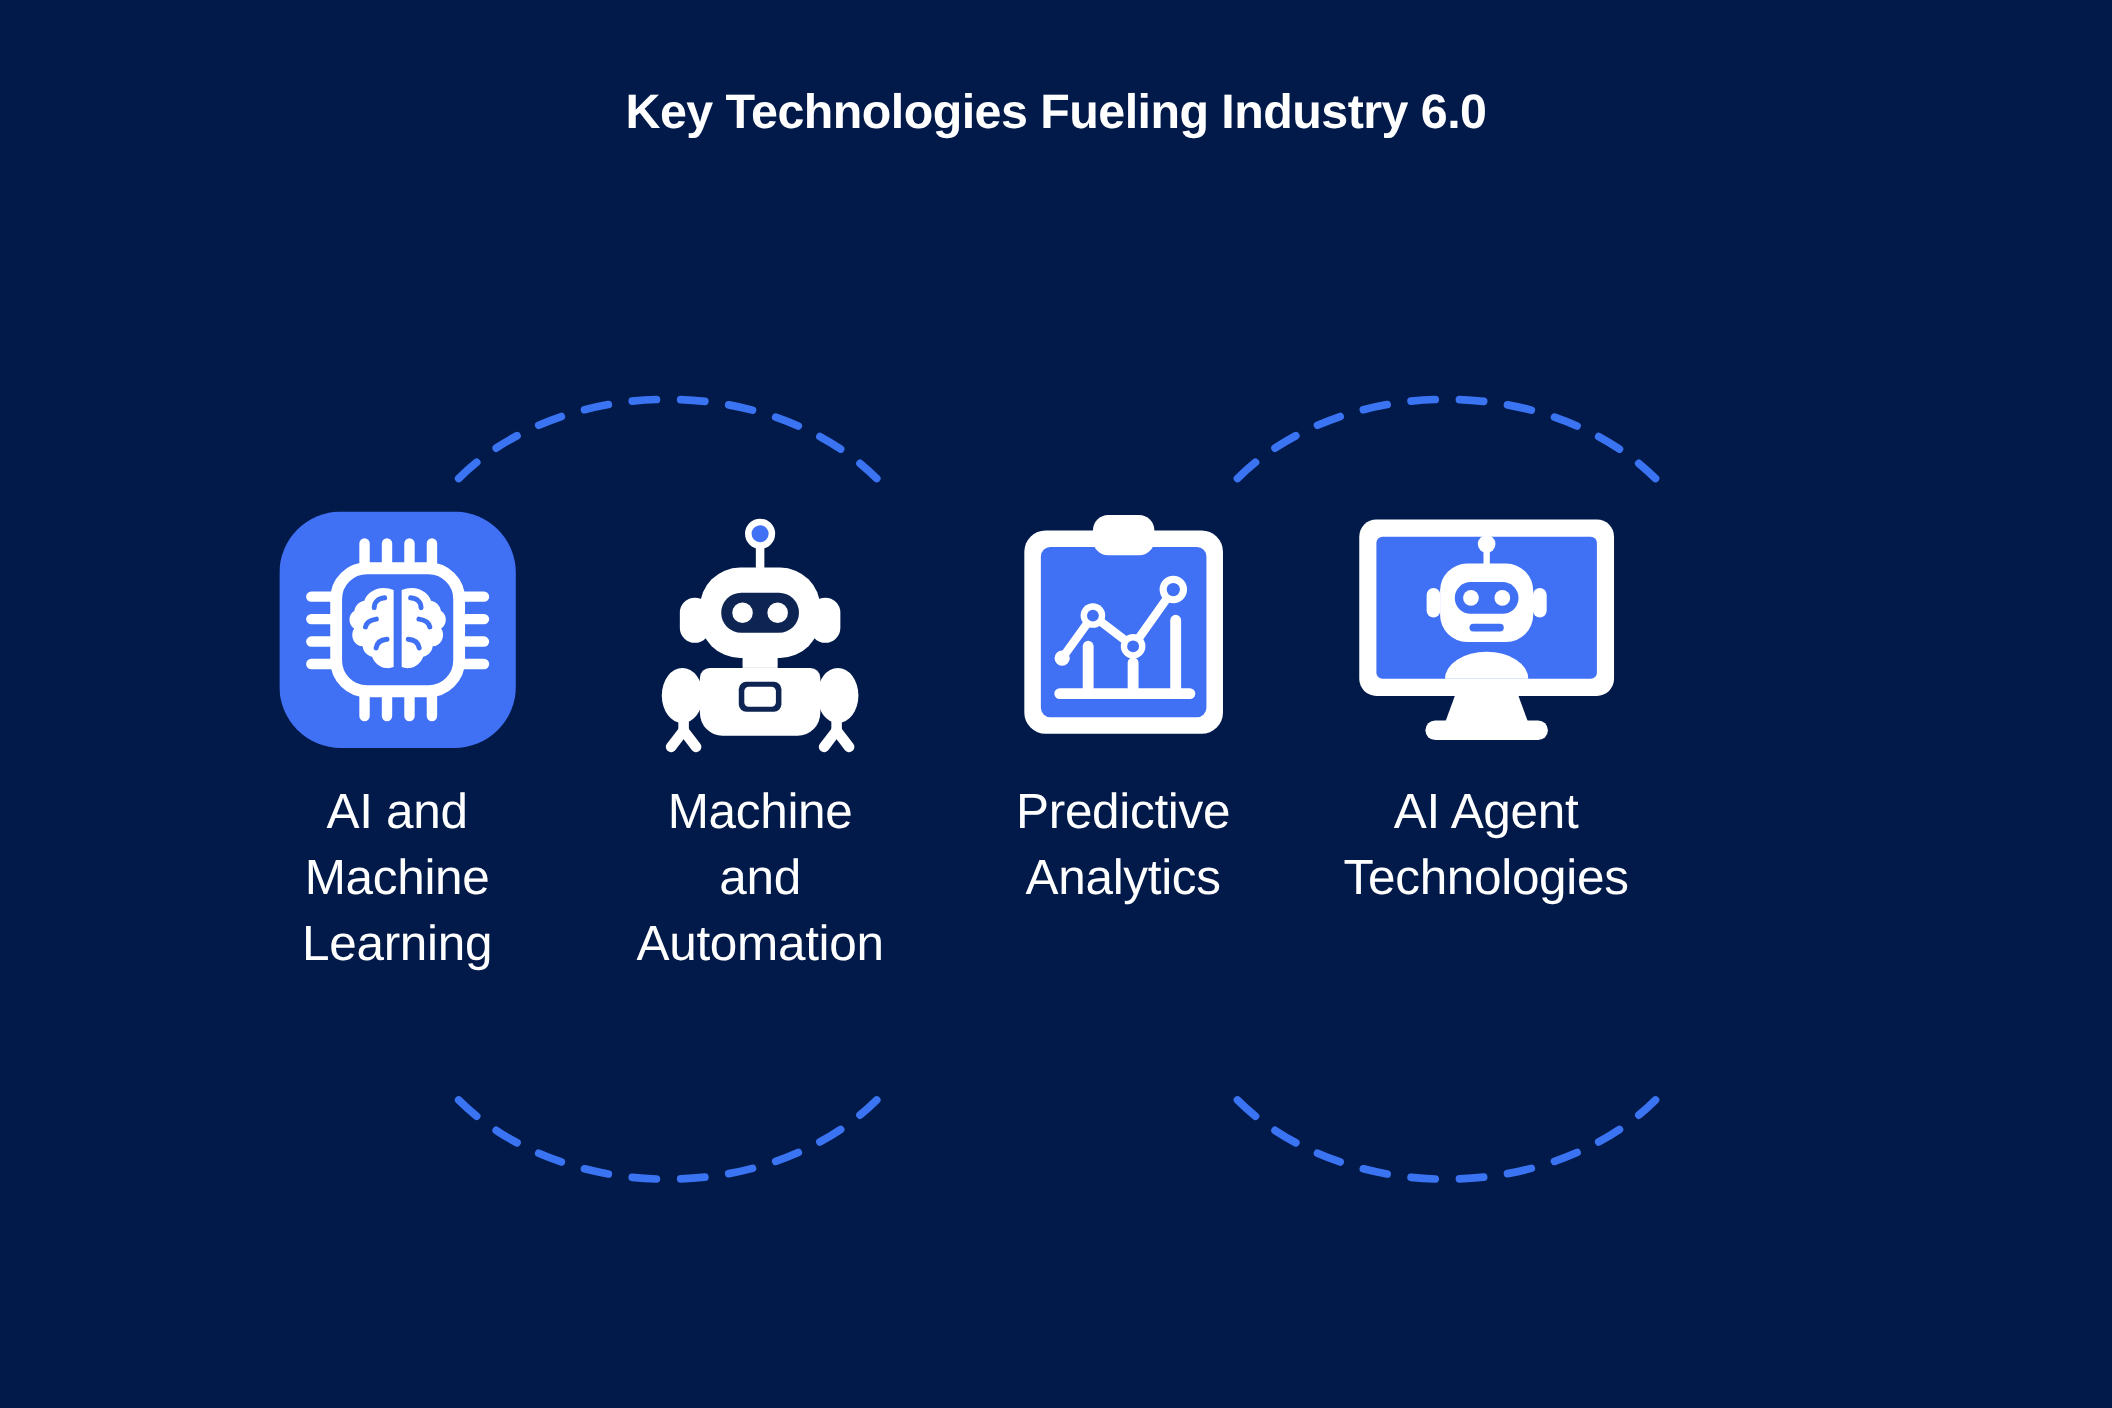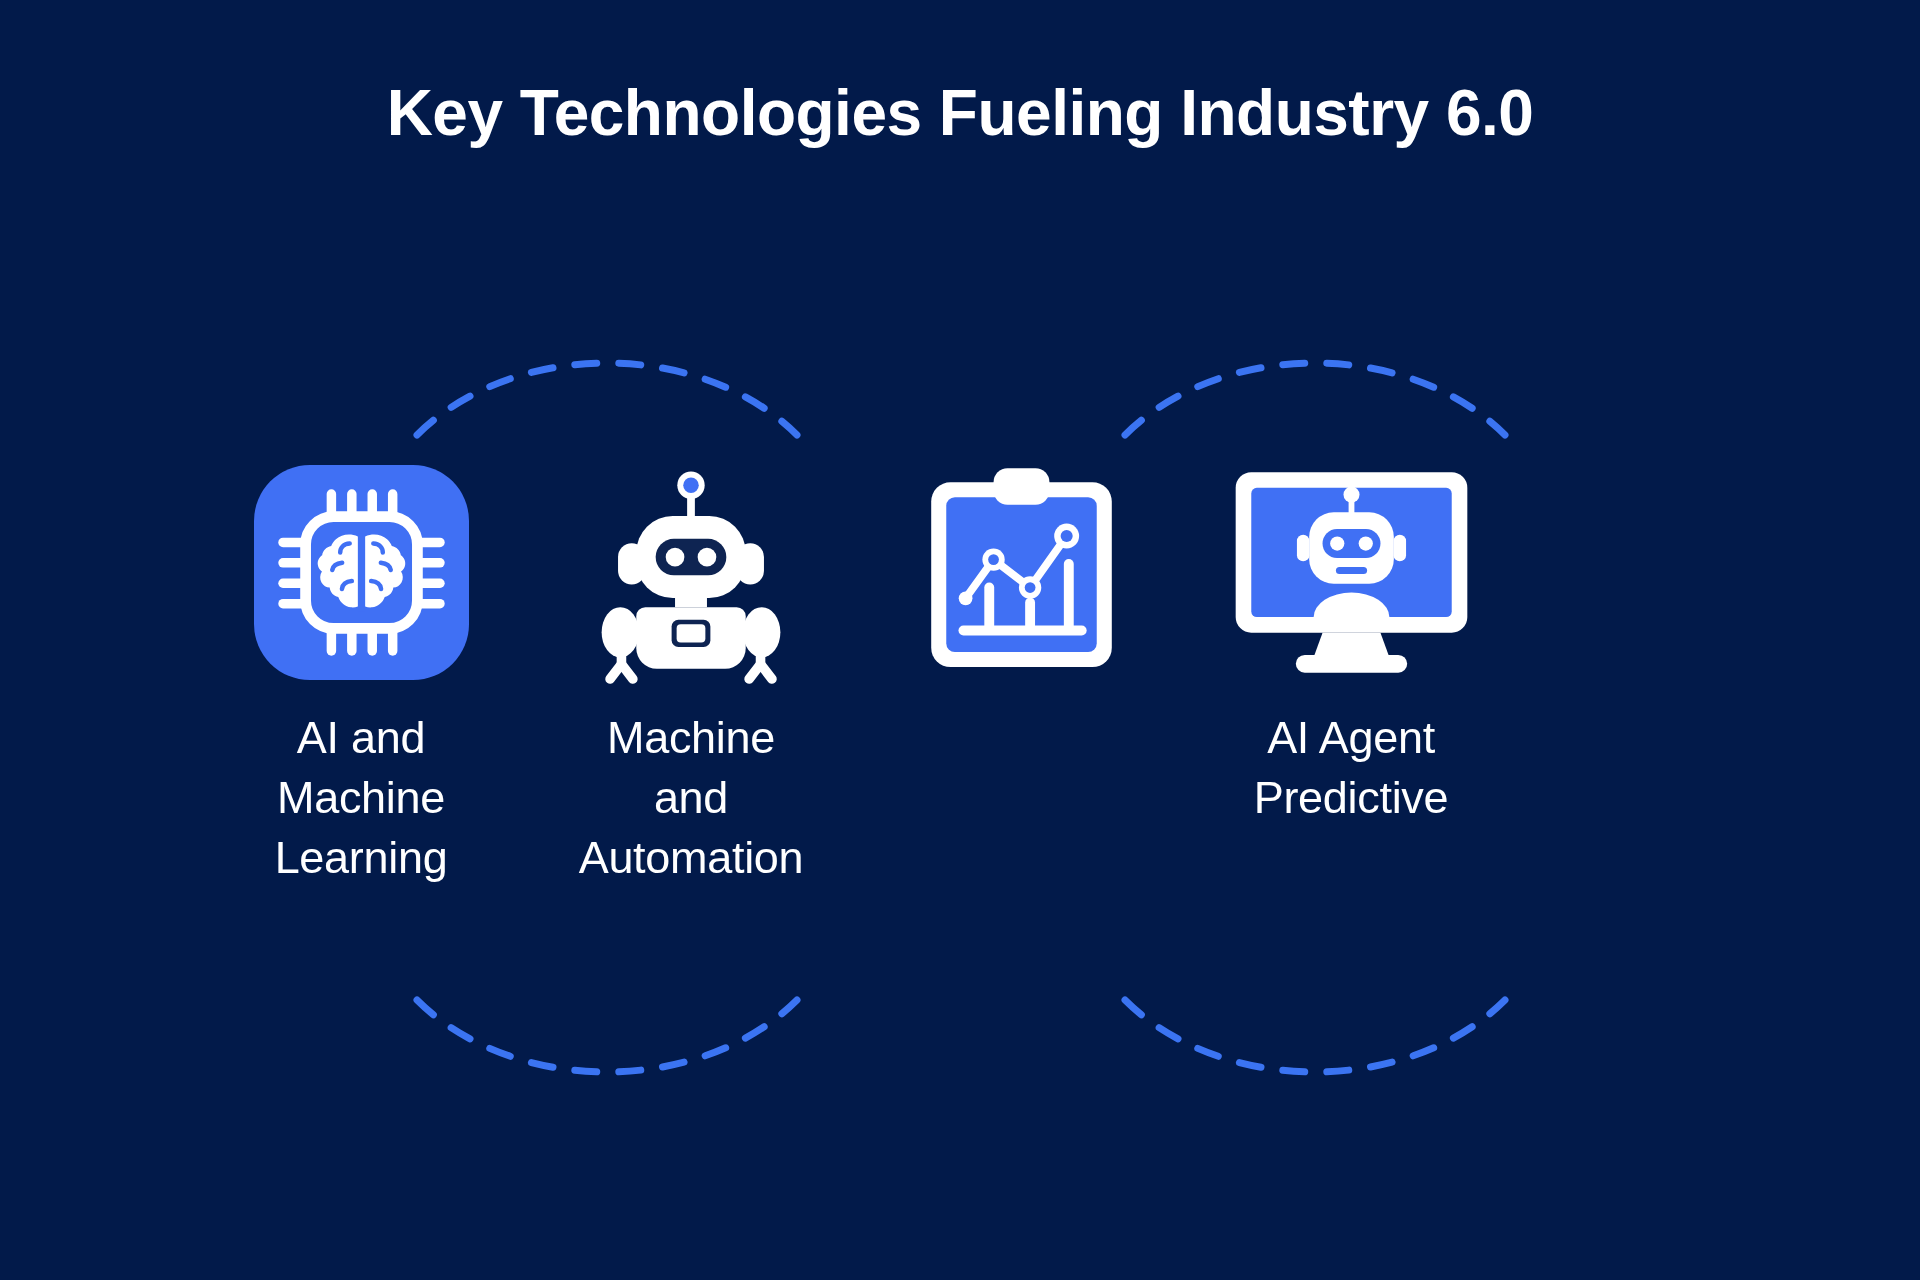--- a/index.html
+++ b/index.html
@@ -17,21 +17,21 @@
   }
 
   
   .title {
     position: absolute;
     top: 78px;
     left: 0;
     width: 1920px;
     text-align: center;
     color: #ffffff;
-    font-size: 64px;
+    font-size: 44px;
     font-weight: 700;
     letter-spacing: -0.5px;
     line-height: 1.1;
     white-space: nowrap;
   }
 
   
   .arcs {
     position: absolute;
     inset: 0;
@@ -198,20 +198,22 @@
           <polyline points="20,62 33,44 50,57 67,33" fill="none" stroke="#ffffff" stroke-width="3.6" stroke-linecap="round" stroke-linejoin="round"></polyline>
           <circle cx="20" cy="62" r="3.2" fill="#ffffff"></circle>
           <circle cx="33" cy="44" r="5.2" fill="#ffffff"></circle>
           <circle cx="33" cy="44" r="2.5" fill="#4070f4"></circle>
           <circle cx="50" cy="57" r="5.2" fill="#ffffff"></circle>
           <circle cx="50" cy="57" r="2.5" fill="#4070f4"></circle>
           <circle cx="67" cy="33" r="5.8" fill="#ffffff"></circle>
           <circle cx="67" cy="33" r="2.8" fill="#4070f4"></circle>
         </svg>
       </div>
+      <div class="label">Predictive
+Analytics</div>
     </div>
 
     <div class="col">
       <div class="icon-slot">
         <svg width="245" height="215" viewBox="0 0 110 96">
 
           <rect x="3" y="3" width="104" height="72" rx="7" fill="#ffffff"></rect>
           <rect x="10" y="10" width="90" height="58" rx="2.5" fill="#4070f4"></rect>
 
           <path d="M42 75h26l4 11H38z" fill="#ffffff"></path>
@@ -224,17 +226,17 @@
           <rect x="36" y="21" width="38" height="32" rx="11" fill="#ffffff"></rect>
           <rect x="42" y="28.5" width="26" height="13" rx="6.5" fill="#4070f4"></rect>
           <circle cx="48.6" cy="35" r="3.2" fill="#ffffff"></circle>
           <circle cx="61.4" cy="35" r="3.2" fill="#ffffff"></circle>
           <rect x="48" y="45.5" width="14" height="3.2" rx="1.6" fill="#4070f4"></rect>
 
           <path d="M38 68a17 11 0 0 1 34 0z" fill="#ffffff"></path>
         </svg>
       </div>
       <div class="label">AI Agent
-Predictive</div>
+Technologies</div>
     </div>
 
   </div>
 </div>
 
 </body></html>

